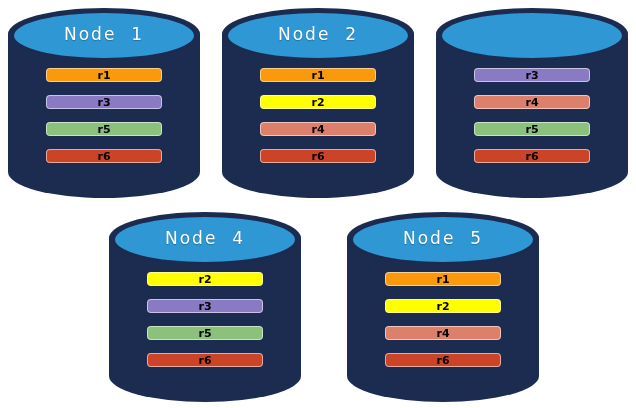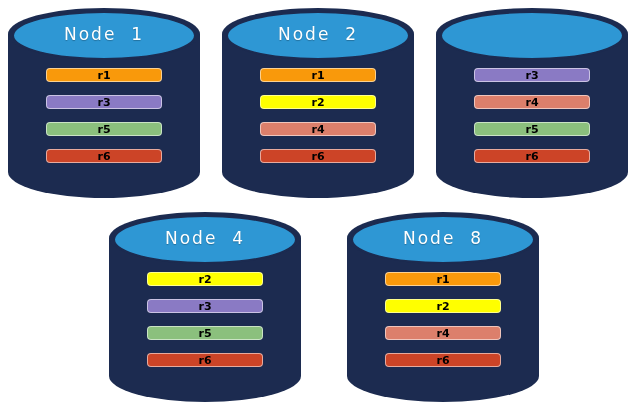--- a/index.html
+++ b/index.html
@@ -183,21 +183,21 @@
           <span>r6</span>
         </div>
       </div>
   </div>
 
   <div class="node node-5">
     <div class="cyl-bottom"></div>
     <div class="cyl-body"></div>
     <div class="cyl-top-rim"></div>
     <div class="cyl-top"></div>
-    <div class="node-title">Node  8</div>
+    <div class="node-title">Node  5</div>
     <div class="bars">
         <div class="bar" style="background: rgb(249, 153, 11);">
           <span>r1</span>
         </div>
         <div class="bar" style="background: rgb(255, 255, 0);">
           <span>r2</span>
         </div>
         <div class="bar" style="background: rgb(220, 127, 107);">
           <span>r4</span>
         </div>

